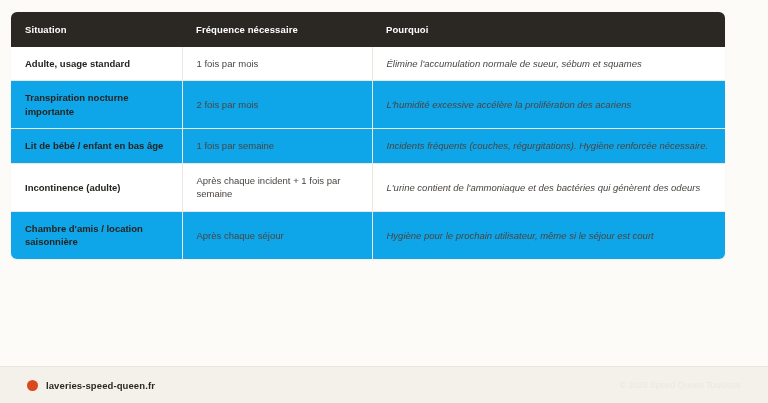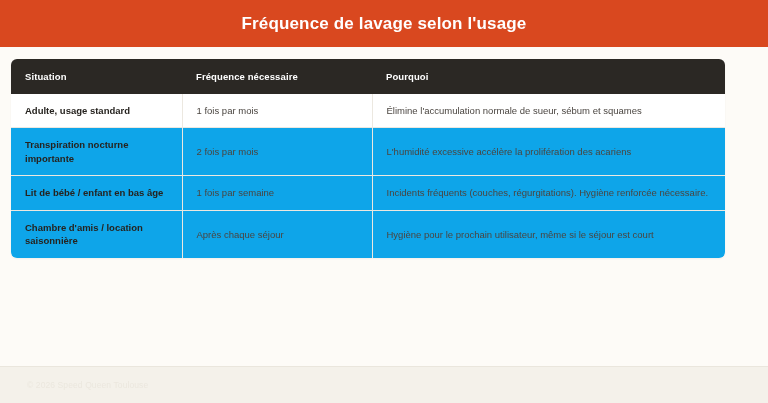--- a/index.html
+++ b/index.html
@@ -90,21 +90,21 @@
     padding: 10px 14px;
     vertical-align: middle;
     height: 23px;
     font-size: 9.5px;
     color: #3a3632;
     line-height: 1.42;
     border-right: 1px solid #ece8e0;
     border-bottom: 1px solid #ece8e0;
   }
 
-  tbody td:last-child { border-right: none; }
+  tbody td:last-child { border-right: none; font-style: italic; }
   tbody tr:last-child td { border-bottom: none; }
 
   td.col-situation {
     font-weight: bold;
     color: #26231f;
   }
 
   td.col-frequence {
     color: #4a4540;
     margin-top: 12px;
@@ -151,23 +151,20 @@
     font-size: 8.5px;
     color: #ebe7de;
     letter-spacing: 0.1px;
   }
 </style>
 </head>
 <body>
 
 <div class="page">
 
-  <div class="banner">
-    <h1 class="banner-title">Fréquence de lavage selon l'usage</h1>
-  </div>
 
   <div class="table-wrap">
     <table class="table">
       <colgroup>
         <col class="c-situation">
         <col class="c-frequence">
         <col class="c-pourquoi">
       </colgroup>
       <thead>
         <tr>
@@ -185,26 +182,35 @@
         <tr class="alt">
           <td class="col-situation">Transpiration nocturne importante</td>
           <td class="col-frequence">2 fois par mois</td>
           <td class="col-pourquoi">L'humidité excessive accélère la prolifération des acariens</td>
         </tr>
         <tr class="alt">
           <td class="col-situation">Lit de bébé / enfant en bas âge</td>
           <td class="col-frequence">1 fois par semaine</td>
           <td class="col-pourquoi">Incidents fréquents (couches, régurgitations). Hygiène renforcée nécessaire.</td>
         </tr>
+        <tr>
+          <td class="col-situation">Incontinence (adulte)</td>
+          <td class="col-frequence">Après chaque incident + 1 fois par semaine</td>
+          <td class="col-pourquoi">L'urine contient de l'ammoniaque et des bactéries qui génèrent des odeurs</td>
+        </tr>
         <tr class="alt">
           <td class="col-situation">Chambre d'amis / location saisonnière</td>
           <td class="col-frequence">Après chaque séjour</td>
           <td class="col-pourquoi">Hygiène pour le prochain utilisateur, même si le séjour est court</td>
         </tr>
       </tbody>
     </table>
   </div>
 
   <div class="footer">
+    <div class="footer-left">
+      <span class="brand-dot"></span>
+      <span class="brand-text">laveries-speed-queen.fr</span>
+    </div>
     <span class="footer-copy">© 2026 Speed Queen Toulouse</span>
   </div>
 
 </div>
 
 </body></html>

